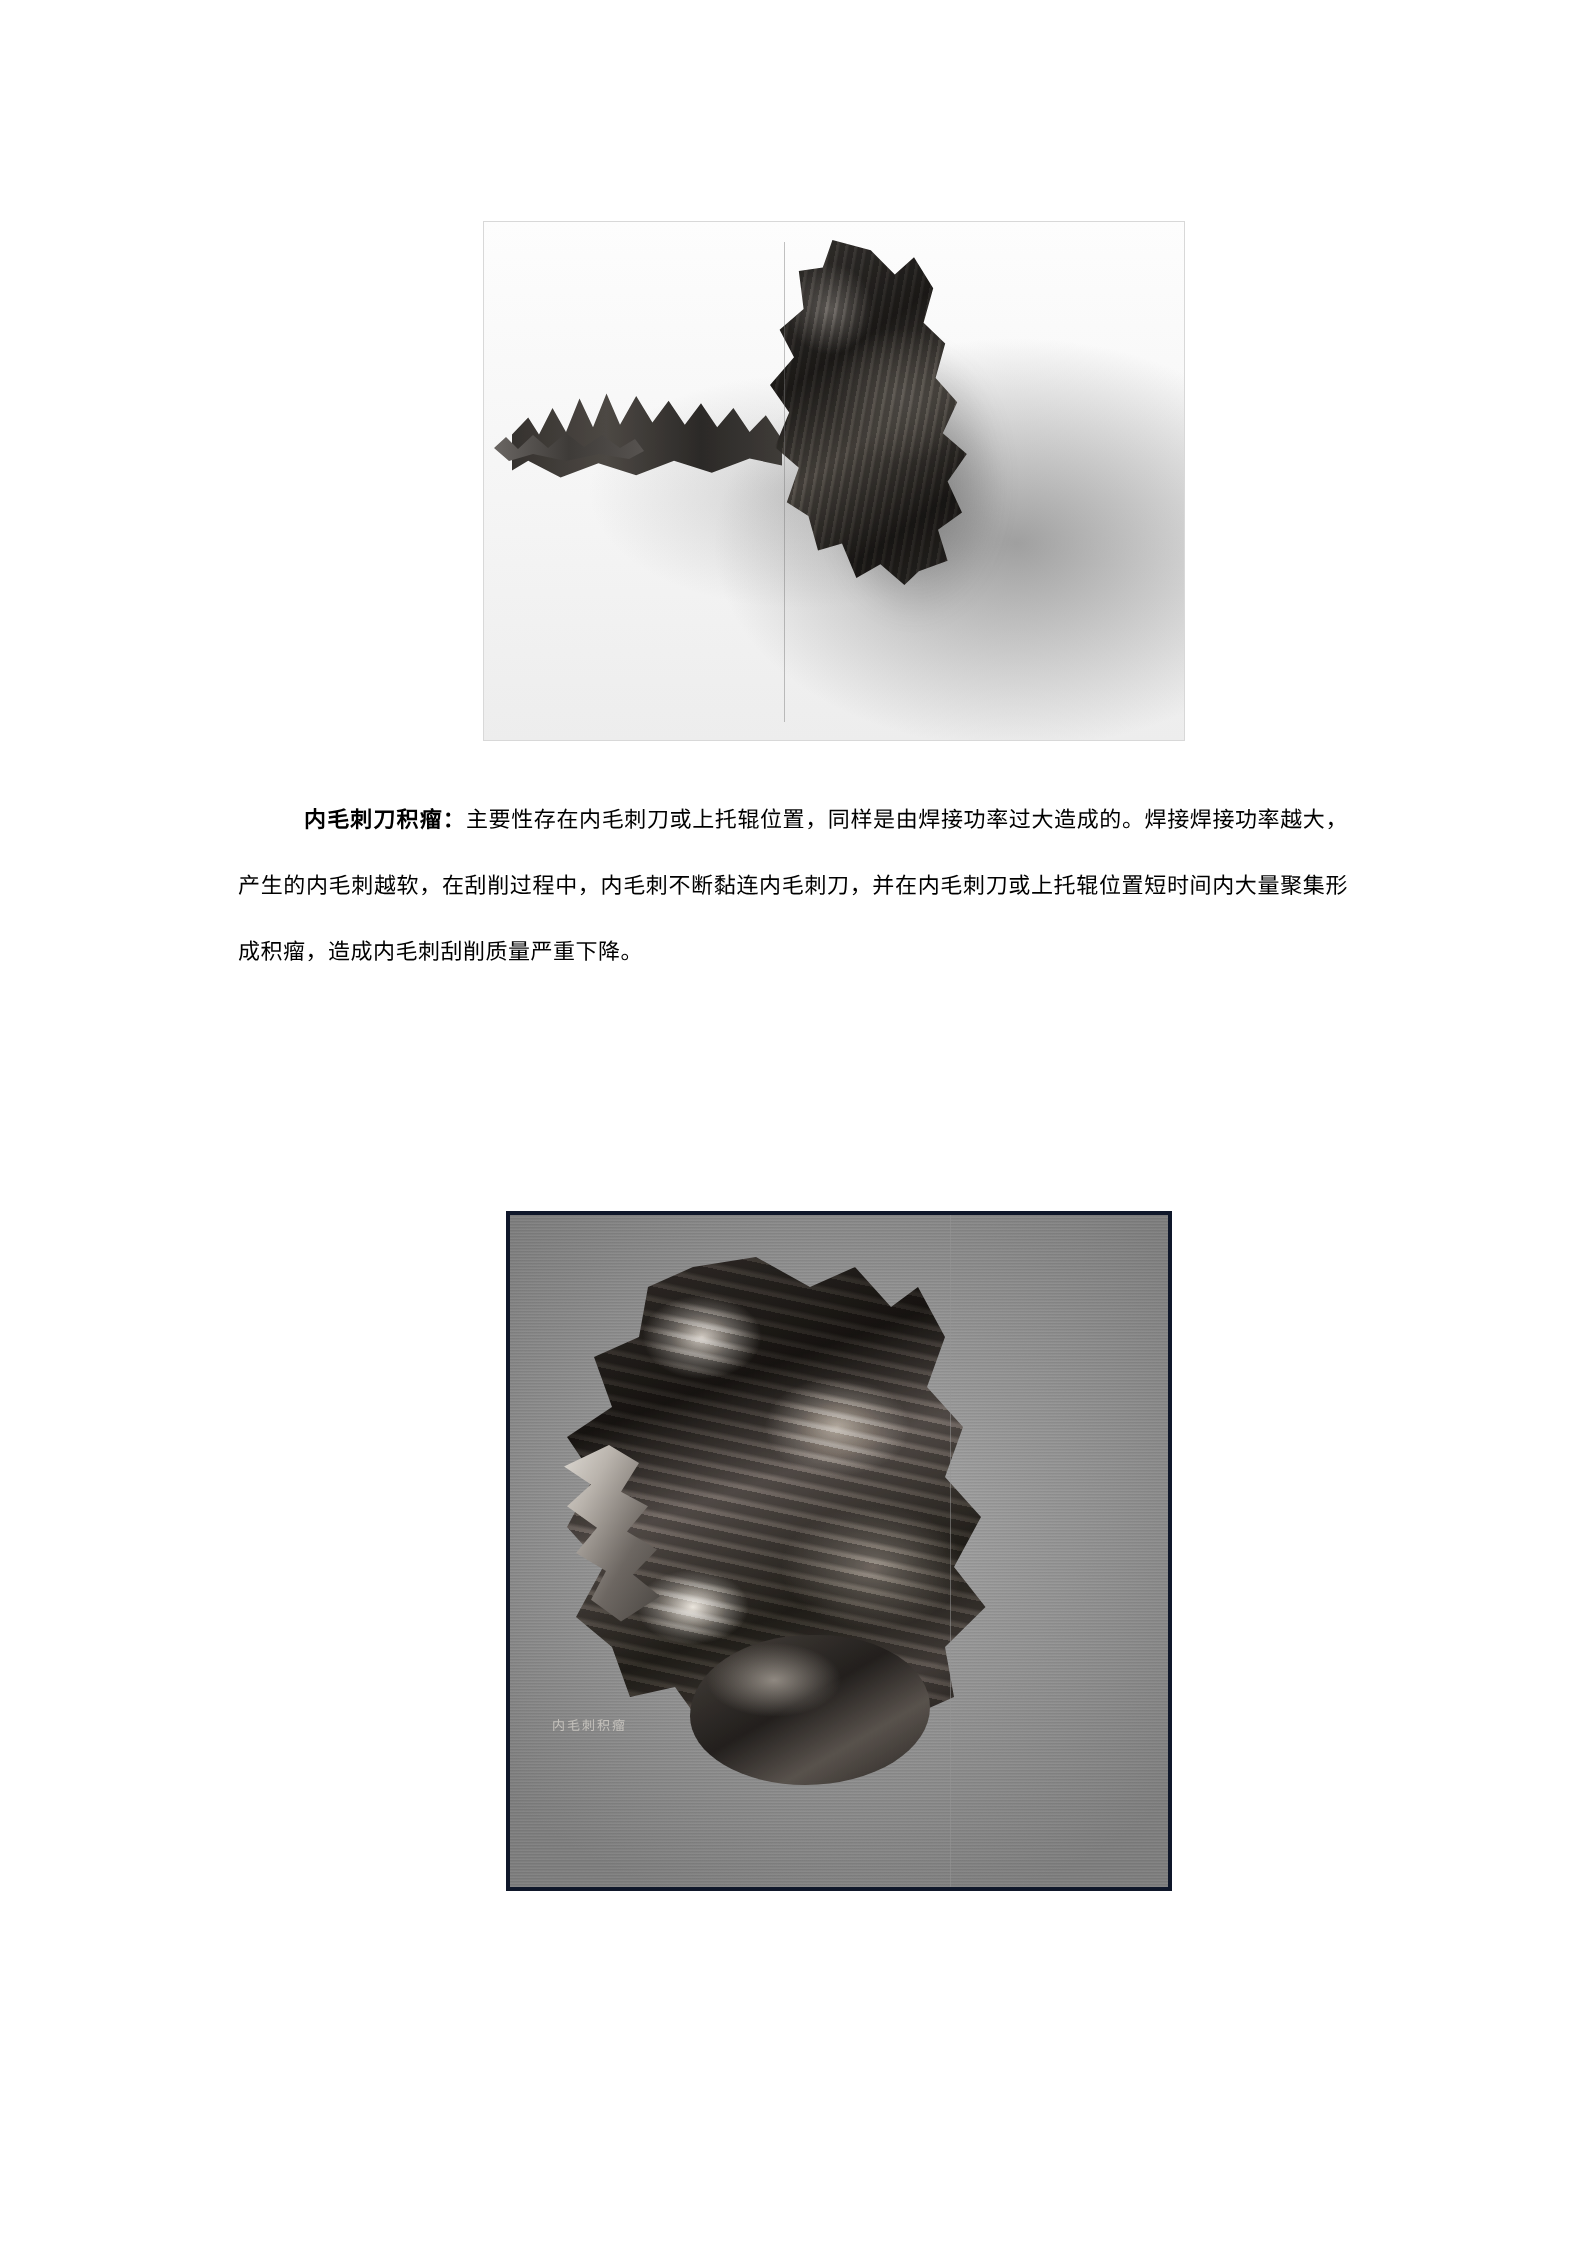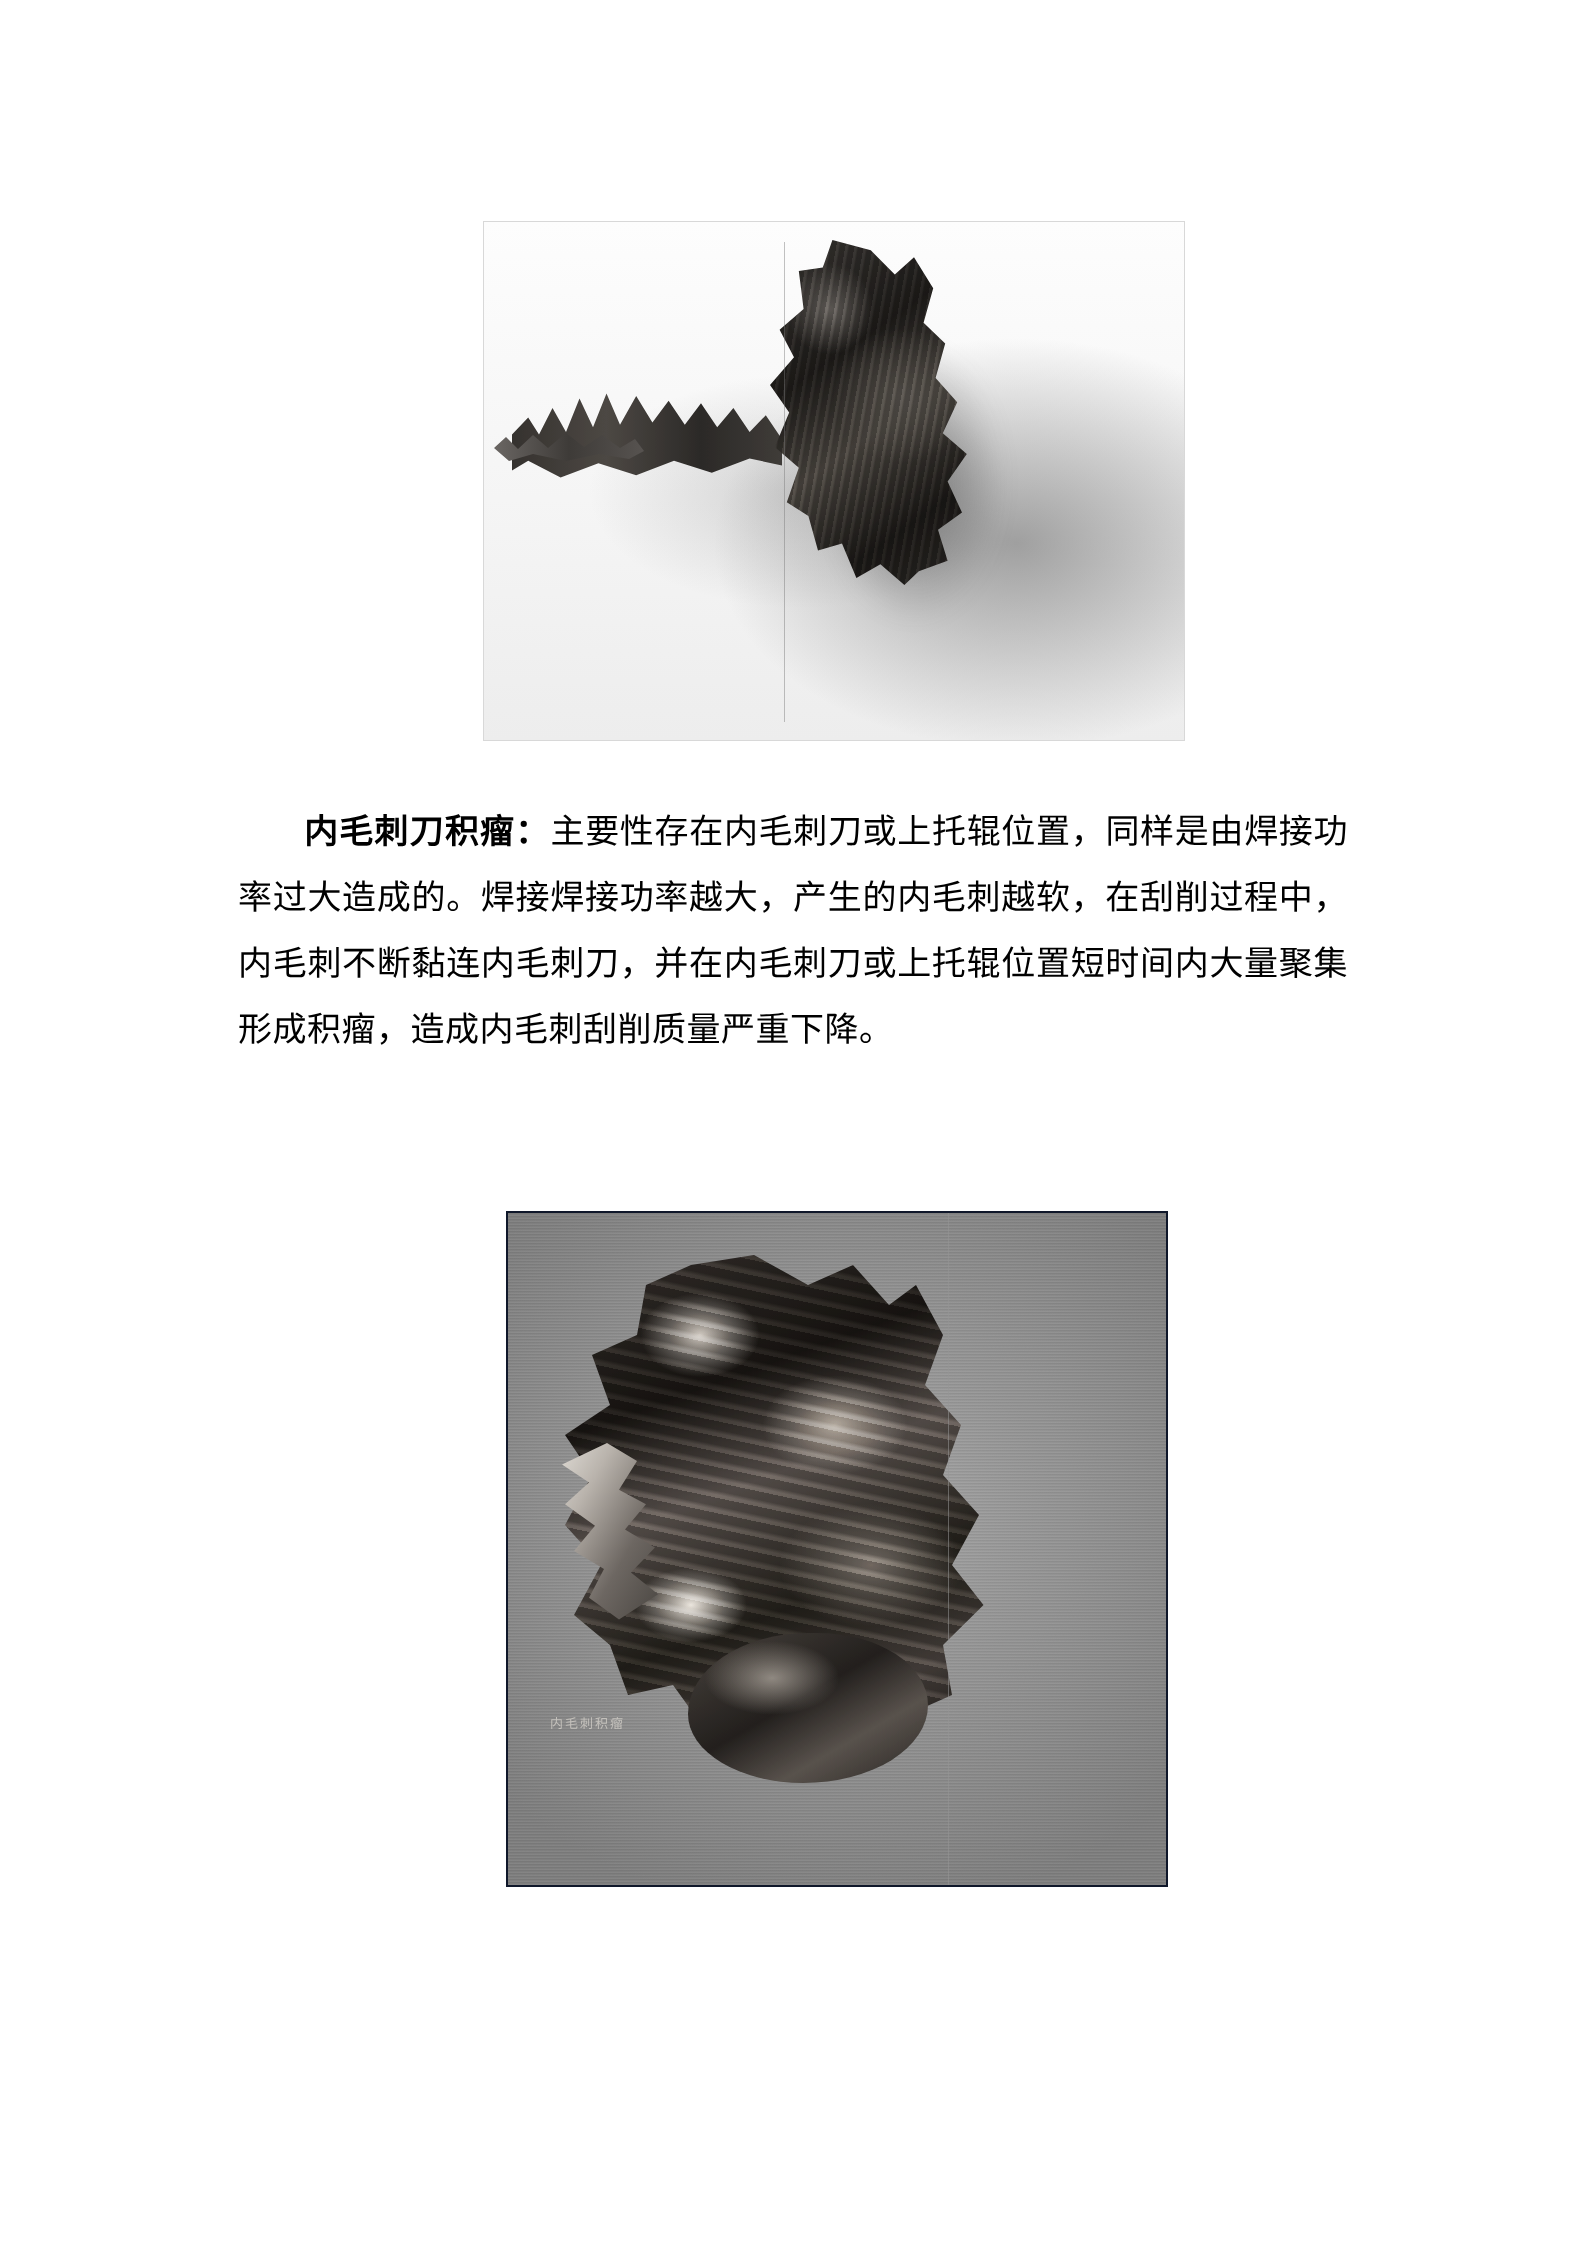--- a/index.html
+++ b/index.html
@@ -114,21 +114,21 @@
     height: 480px;
     background: rgba(120,120,120,0.45);
   }
 
   
   .body-text {
     position: absolute;
     left: 238px;
     top: 765px;
     width: 1110px;
-    font-size: 34px;
+    font-size: 22px;
     line-height: 66px;
     letter-spacing: 0.5px;
     text-align: justify;
     text-justify: inter-ideograph;
   }
   .body-text .lead {
     font-weight: bold;
     letter-spacing: 1px;
   }
   .indent {
@@ -137,21 +137,21 @@
   }
 
   
   .figure-two {
     position: absolute;
     left: 466px;
     top: 1195px;
     width: 658px;
     height: 672px;
     background: #9b9b9b;
-    border: 2px solid #0f172a;
+    border: 4px solid #0f172a;
     overflow: hidden;
   }
   .fig2-canvas {
     position: absolute;
     inset: 0;
     background:
       radial-gradient(ellipse 70% 60% at 50% 45%, #a8a8a8 0%, #8f8f8f 60%, #7e7e7e 100%);
   }
   .fig2-canvas::after {
     content: "";

